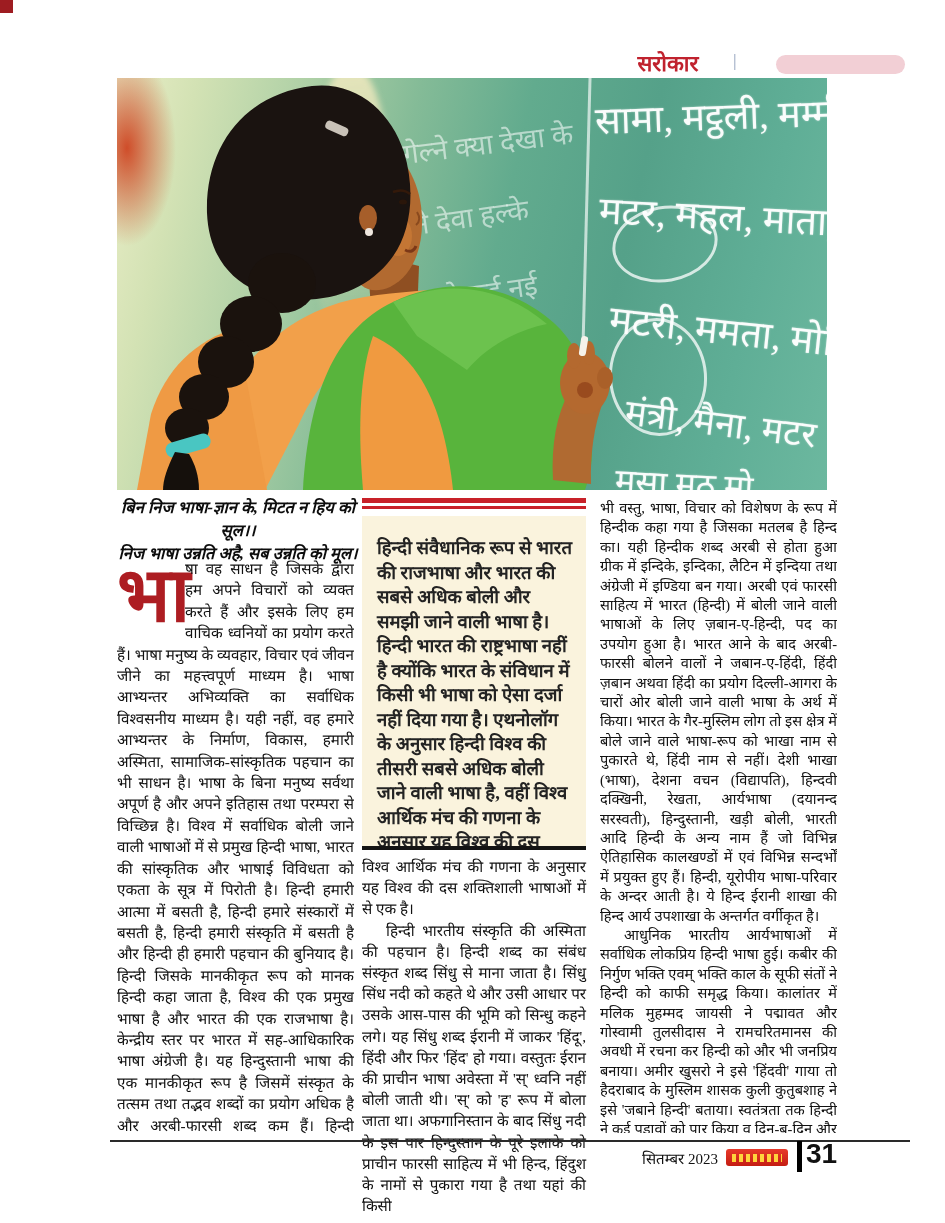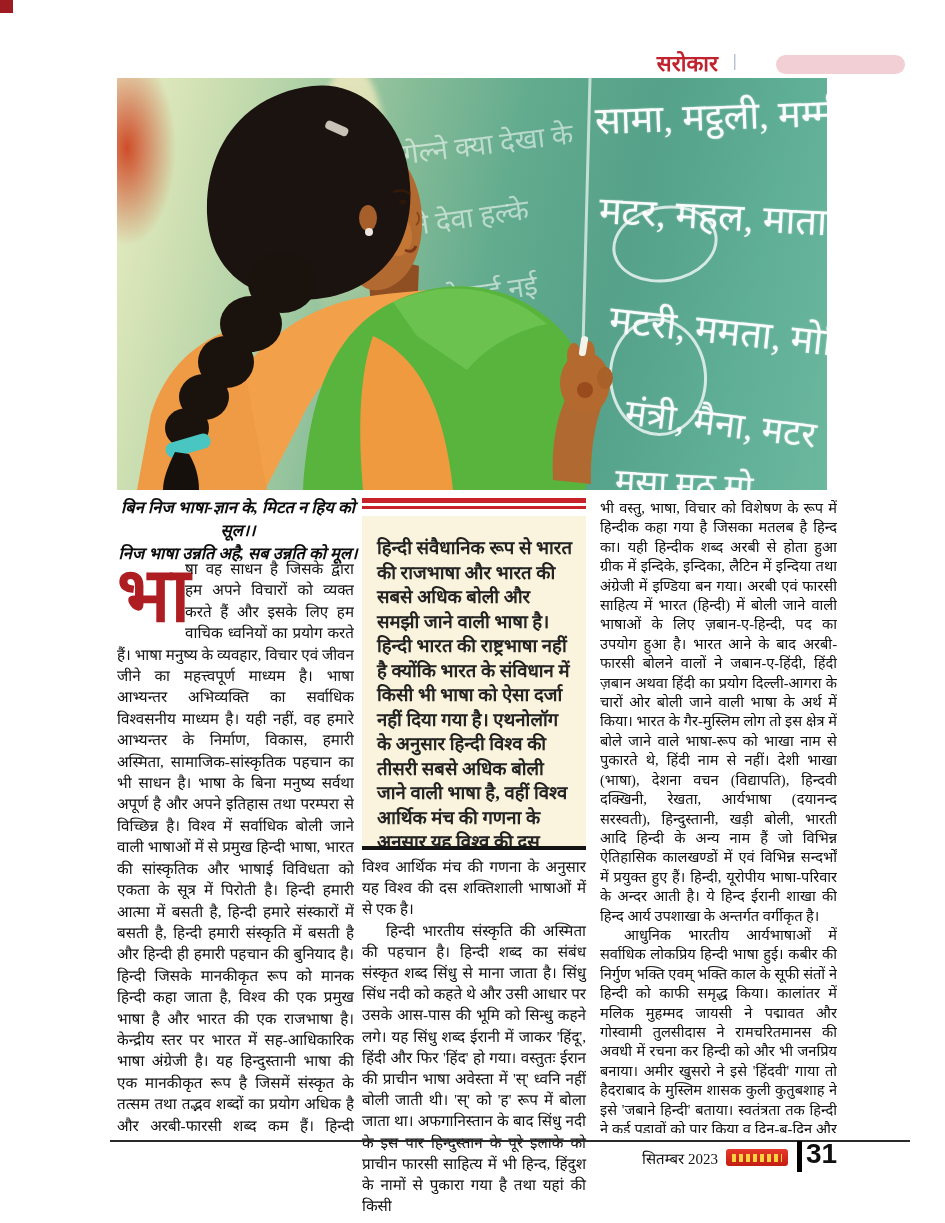--- a/index.html
+++ b/index.html
@@ -4,21 +4,21 @@
 <style>
   html,body{margin:0;padding:0;background:#888;}
   .page{position:relative;width:945px;height:1223px;background:#ffffff;overflow:hidden;
         font-family:"Liberation Serif",serif;color:#111;}
   .abs{position:absolute;}
 
   
   .corner{left:0;top:0;width:13px;height:13px;background:#9e1c21;}
 
   
-  .section-title{left:618px;top:47px;width:100px;text-align:right;font-size:22px;font-weight:bold;color:#c0222e;}
+  .section-title{left:618px;top:47px;width:100px;text-align:center;font-size:22px;font-weight:bold;color:#c0222e;}
   .hdr-divider{left:733px;top:52px;font-size:16px;color:#a7b4c9;font-weight:bold;}
   .hdr-pill{left:776px;top:55px;width:129px;height:19px;border-radius:10px;background:#f2cfd5;}
 
   
   .photo{left:117px;top:78px;width:710px;height:412px;overflow:hidden;
     background:
       radial-gradient(ellipse 70px 140px at 10px 70px, rgba(205,60,25,0.9), rgba(205,60,25,0) 70%),
       linear-gradient(103deg,#e9edc6 0%,#d3e2b4 10%,#aed0a6 24%,#84bb97 38%,#62ab8e 52%,#55a189 68%,#5fae96 85%,#6cb89f 100%);
   }
   .pillar{left:195px;top:-10px;width:78px;height:280px;border-radius:45%;

